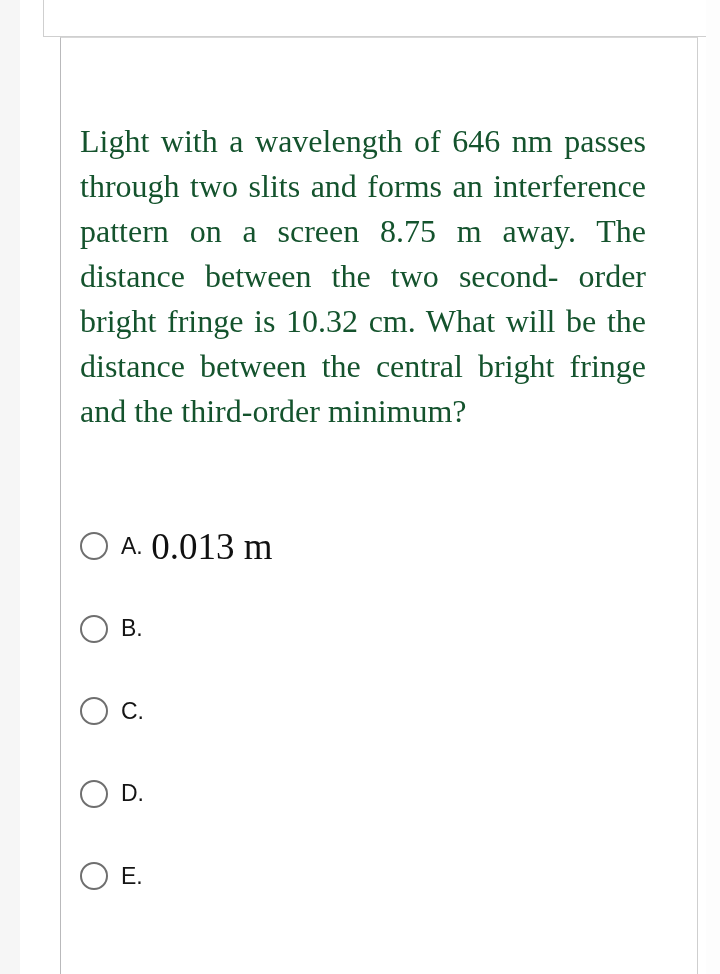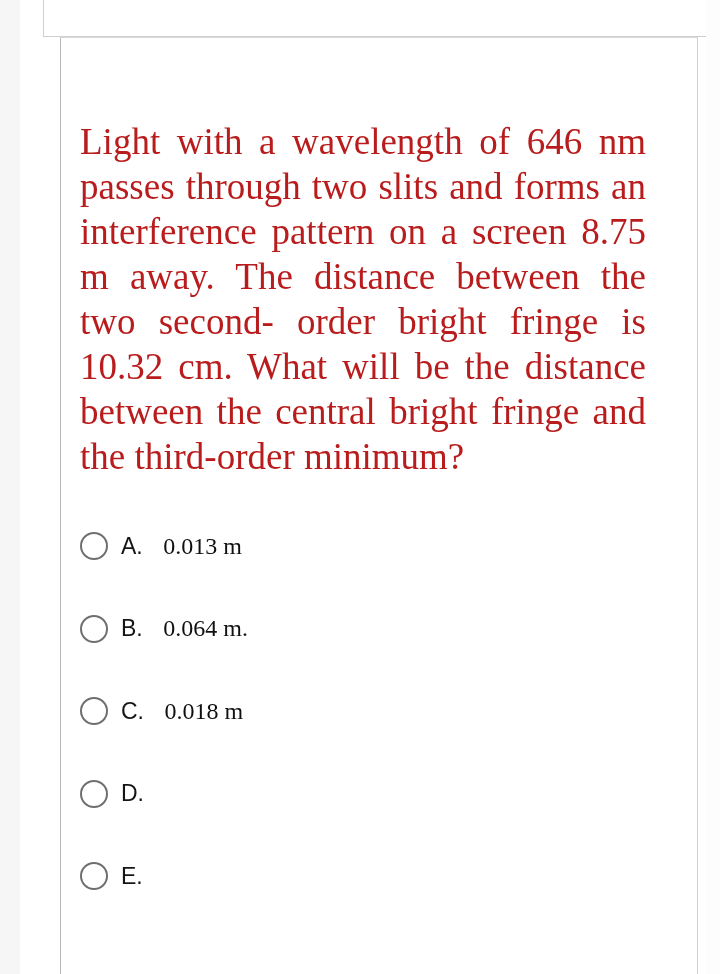--- a/index.html
+++ b/index.html
@@ -61,23 +61,23 @@
     background: #fdfdfd;
   }
 
   
   .question-block {
     position: absolute;
     left: 80px;
     top: 119px;
     width: 566px;
     font-family: "Liberation Serif", serif;
-    font-size: 37px;
+    font-size: 32px;
     line-height: 45px;
-    color: #b91c1c;
+    color: #14532d;
     text-align: justify;
     text-justify: inter-word;
   }
   .question-block p {
     margin: 0;
   }
 
   
   .options-list {
     position: absolute;
@@ -101,23 +101,23 @@
   }
   .option-letter {
     font-family: "Liberation Sans", sans-serif;
     font-size: 23px;
     color: #151515;
     margin-left: 13px;
     letter-spacing: -0.2px;
   }
   .option-value {
     font-family: "Liberation Serif", serif;
-    font-size: 24px;
+    font-size: 37px;
     color: #101010;
-    margin-left: 21px;
+    margin-left: 9px;
   }
 </style>
 </head>
 <body>
 
 <div class="gutter-strip"></div>
 
 <div class="header-panel">
   <span></span>
 </div>
@@ -132,27 +132,25 @@
 
   <div class="option-row">
     <span class="radio-circle"></span>
     <span class="option-letter">A.</span>
     <span class="option-value">0.013 m</span>
   </div>
 
   <div class="option-row">
     <span class="radio-circle"></span>
     <span class="option-letter">B.</span>
-    <span class="option-value">0.064 m.</span>
   </div>
 
   <div class="option-row">
     <span class="radio-circle"></span>
     <span class="option-letter">C.</span>
-    <span class="option-value">0.018 m</span>
   </div>
 
   <div class="option-row">
     <span class="radio-circle"></span>
     <span class="option-letter">D.</span>
   </div>
 
   <div class="option-row">
     <span class="radio-circle"></span>
     <span class="option-letter">E.</span>

